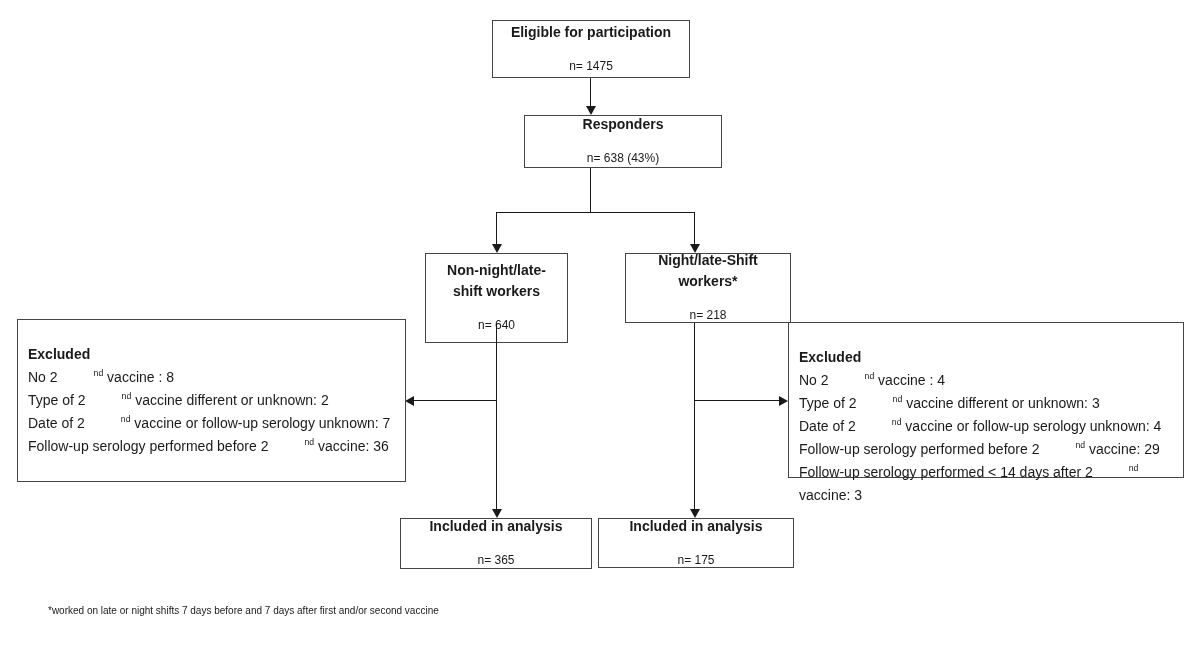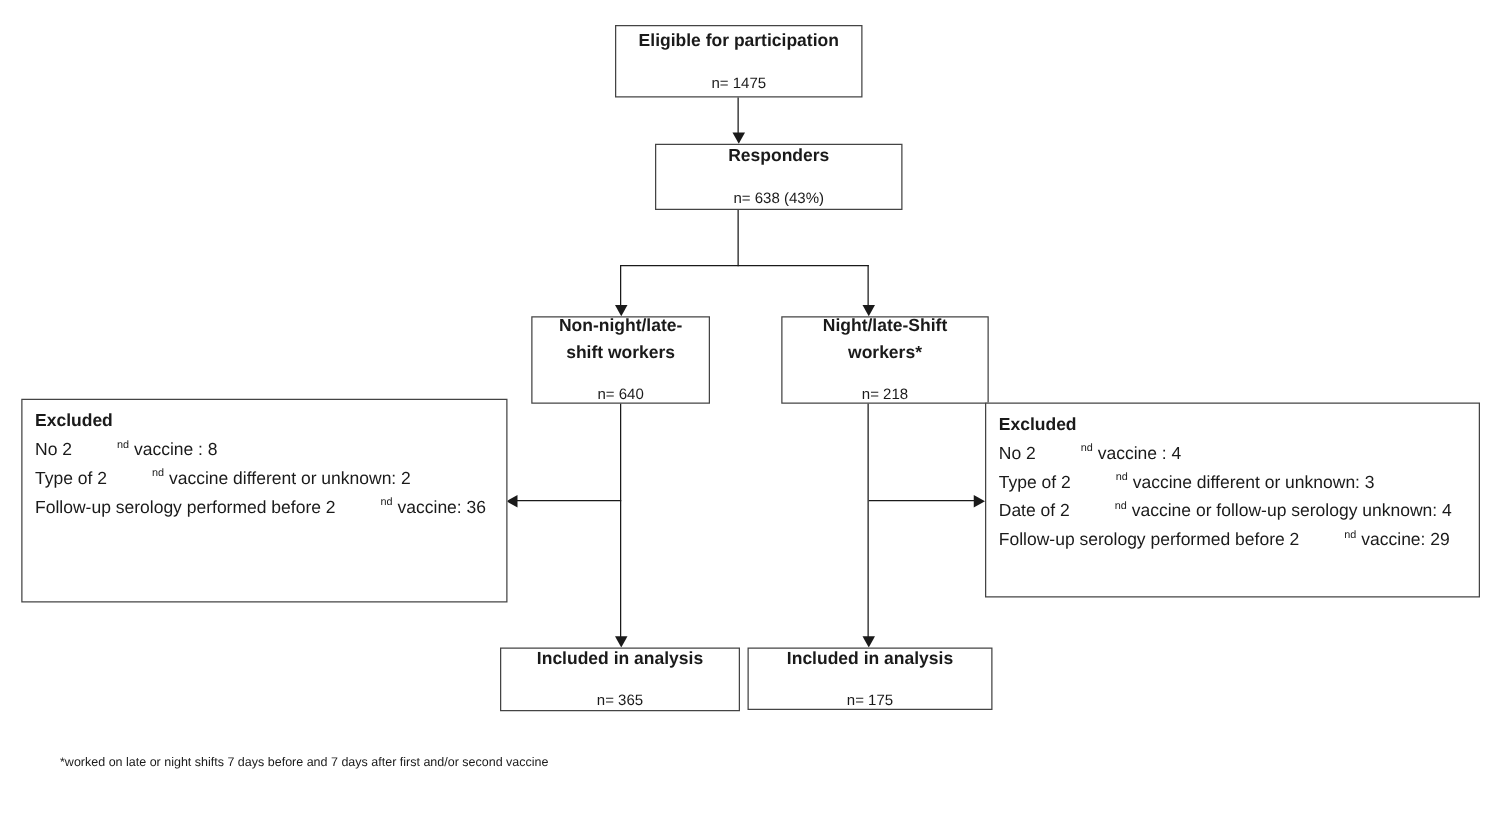--- a/index.html
+++ b/index.html
@@ -30,21 +30,21 @@
     align-items: center;
     text-align: center;
     padding: 3px 8px;
     gap: 13px;
   }
   .bt { font-weight: bold; font-size: 14px; line-height: 21px; }
   .bn { font-size: 12px; line-height: 21px; }
   .excl-box {
     font-size: 14px;
     line-height: 23px;
-    padding: 5px 10px 4px 10px;
+    padding: 23px 10px 4px 10px;
     text-align: left;
   }
   .excl-title { font-weight: bold; }
   .xline { white-space: normal; }
   sup { font-size: 0.62em; vertical-align: super; line-height: 0; margin-left: 36px; }
   .vline { position: absolute; width: 1px; background: var(--line); }
   .hline { position: absolute; height: 1px; background: var(--line); }
   .arrow-down {
     position: absolute; width: 0; height: 0;
     border-left: 5px solid transparent;
@@ -88,21 +88,21 @@
     <div class="bn">n= 638 (43%)</div>
   </div>
 
   <div class="vline" style="left:590px;top:168px;height:45px;"></div>
   <div class="hline" style="left:496px;top:212px;width:199px;"></div>
   <div class="vline" style="left:496px;top:212px;height:33px;"></div>
   <div class="arrow-down" style="left:492px;top:244px;"></div>
   <div class="vline" style="left:694px;top:212px;height:33px;"></div>
   <div class="arrow-down" style="left:690px;top:244px;"></div>
 
-  <div class="box center-box" style="left:425px;top:253px;width:143px;height:70px;">
+  <div class="box center-box" style="left:425px;top:253px;width:143px;height:90px;">
     <div class="bt">Non-night/late-shift workers</div>
     <div class="bn">n= 640</div>
   </div>
 
   <div class="box center-box" style="left:625px;top:253px;width:166px;height:70px;">
     <div class="bt">Night/late-Shift workers*</div>
     <div class="bn">n= 218</div>
   </div>
 
   <div class="vline" style="left:496px;top:323px;height:187px;"></div>
@@ -113,31 +113,33 @@
   <div class="hline" style="left:413px;top:400px;width:84px;"></div>
   <div class="arrow-left" style="left:405px;top:396px;"></div>
   <div class="hline" style="left:695px;top:400px;width:85px;"></div>
   <div class="arrow-right" style="left:779px;top:396px;"></div>
 
   <div class="box excl-box" style="left:17px;top:319px;width:389px;height:163px;">
     <div class="excl-title">Excluded</div>
     <div>
         <div class="xline">No 2<sup>nd</sup> vaccine : 8</div>
         <div class="xline">Type of 2<sup>nd</sup> vaccine different or unknown: 2</div>
+        <div class="xline">Date of 2<sup>nd</sup> vaccine or follow-up serology unknown: 7</div>
         <div class="xline">Follow-up serology performed before 2<sup>nd</sup> vaccine: 36</div>
       </div>
   </div>
 
   <div class="box excl-box" style="left:788px;top:322px;width:396px;height:156px;">
     <div class="excl-title">Excluded</div>
     <div>
         <div class="xline">No 2<sup>nd</sup> vaccine : 4</div>
         <div class="xline">Type of 2<sup>nd</sup> vaccine different or unknown: 3</div>
         <div class="xline">Date of 2<sup>nd</sup> vaccine or follow-up serology unknown: 4</div>
         <div class="xline">Follow-up serology performed before 2<sup>nd</sup> vaccine: 29</div>
+        <div class="xline">Follow-up serology performed &lt; 14 days after 2<sup>nd</sup> vaccine: 3</div>
       </div>
   </div>
 
   <div class="box center-box" style="left:400px;top:518px;width:192px;height:51px;">
     <div class="bt">Included in analysis</div>
     <div class="bn">n= 365</div>
   </div>
 
   <div class="box center-box" style="left:598px;top:518px;width:196px;height:50px;">
     <div class="bt">Included in analysis</div>

